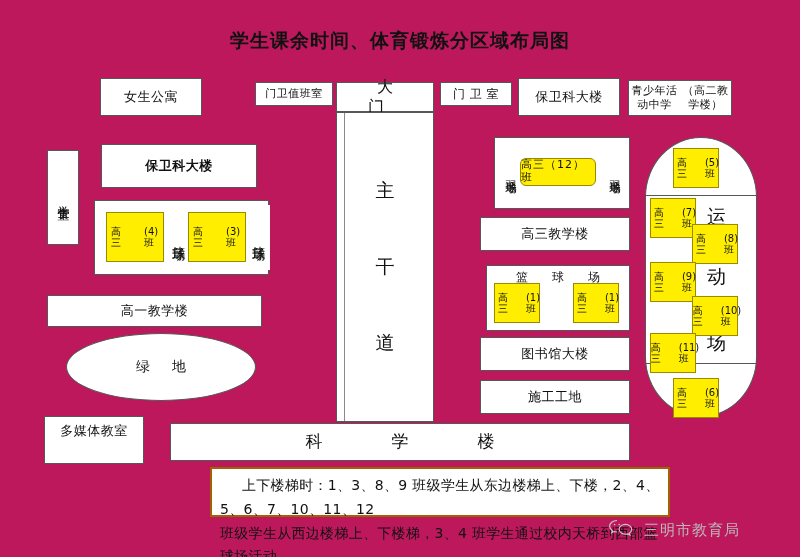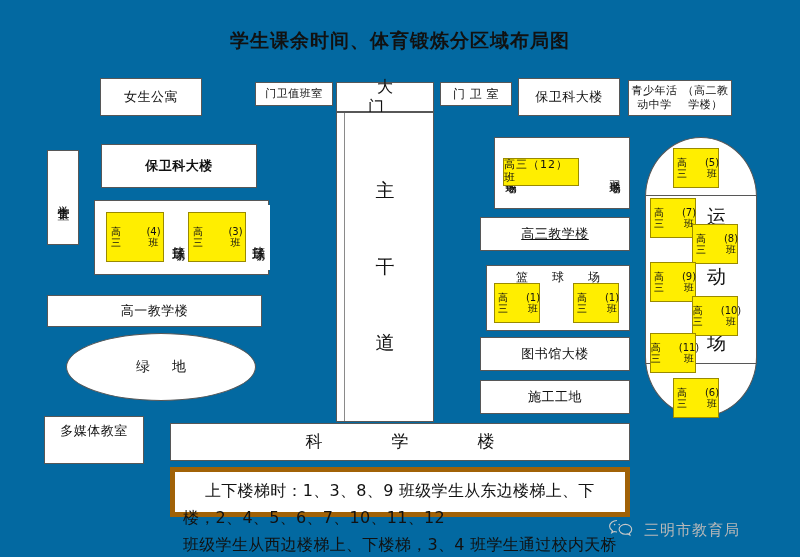--- a/index.html
+++ b/index.html
@@ -4,21 +4,21 @@
 <style>
   html, body {
     margin: 0;
     padding: 0;
     background: #ffffff;
   }
   #page {
     position: relative;
     width: 800px;
     height: 557px;
-    background: #0369a1;
+    background: #be185d;
     font-family: "DejaVu Sans", "Liberation Sans", sans-serif;
     overflow: hidden;
   }
   
   .box {
     position: absolute;
     box-sizing: border-box;
     border: 1px solid #575757;
     background: #ffffff;
     display: flex;
@@ -41,21 +41,21 @@
     display: flex;
     flex-direction: row;
     align-items: center;
     justify-content: center;
     font-size: 10px;
     color: #111111;
     line-height: 1.15;
     letter-spacing: 1px;
   }
   .chip .l1 { letter-spacing: 4px; padding-left:4px; }
-  .chip .l2 { letter-spacing: 0px; text-align: center; }
+  .chip .l2 { letter-spacing: 0px; }
   .chip.wide {
     flex-direction: row;
     font-size: 11px;
     letter-spacing: 1px;
   }
 
   
   .vert {
     writing-mode: vertical-rl;
     text-orientation: upright;
@@ -134,27 +134,28 @@
   .track-word {
     position: absolute;
     font-size: 19px;
     color: #111111;
   }
 
   
   #note {
     position: absolute;
     box-sizing: border-box;
-    border: 5px solid #a16207;
-    background: #ffffff;
-    font-size: 16px;
+    border: 2px solid #a16207;
+    background: #ffffff;
+    font-size: 14px;
     color: #111111;
     line-height: 1.7;
     padding: 5px 8px 4px 8px;
     letter-spacing: 0.3px;
+    margin-left: 40px;
   }
   #note .l1 { text-indent: 22px; }
 
   
   #watermark {
     position: absolute;
     display: flex;
     align-items: center;
     gap: 10px;
     color: #b9b9b9;
@@ -243,25 +244,25 @@
     <span style="align-self:flex-start; margin-top:6px;">多媒体教室</span>
   </div>
 
   <div class="box" style="left:494px; top:137px; width:136px; height:72px;"></div>
   <div class="box noborder" style="left:500px; top:142px; width:20px; height:62px; font-size:11px;">
     <span class="vert">羽毛球场</span>
   </div>
   <div class="box noborder" style="left:604px; top:142px; width:20px; height:62px; font-size:11px;">
     <span class="vert">羽毛球场</span>
   </div>
-  <div class="chip wide" style="left:503px; top:158px; width:76px; height:28px;">
+  <div class="chip wide" style="left:520px; top:158px; width:76px; height:28px;border-radius:6px;">
     <span>高三（12）班</span>
   </div>
 
-  <div class="box" style="left:480px; top:217px; width:150px; height:34px;text-decoration:underline;">
+  <div class="box" style="left:480px; top:217px; width:150px; height:34px;">
     <span>高三教学楼</span>
   </div>
 
   <div class="box" style="left:486px; top:265px; width:144px; height:66px; align-items:flex-start; padding-top:4px;">
     <span style="font-size:12px; letter-spacing:6px; text-indent:6px;">篮　球　场</span>
   </div>
   <div class="chip" style="left:494px; top:283px; width:46px; height:40px;">
     <span class="l1">高　三</span>
     <span class="l2">(1)班</span>
   </div>

